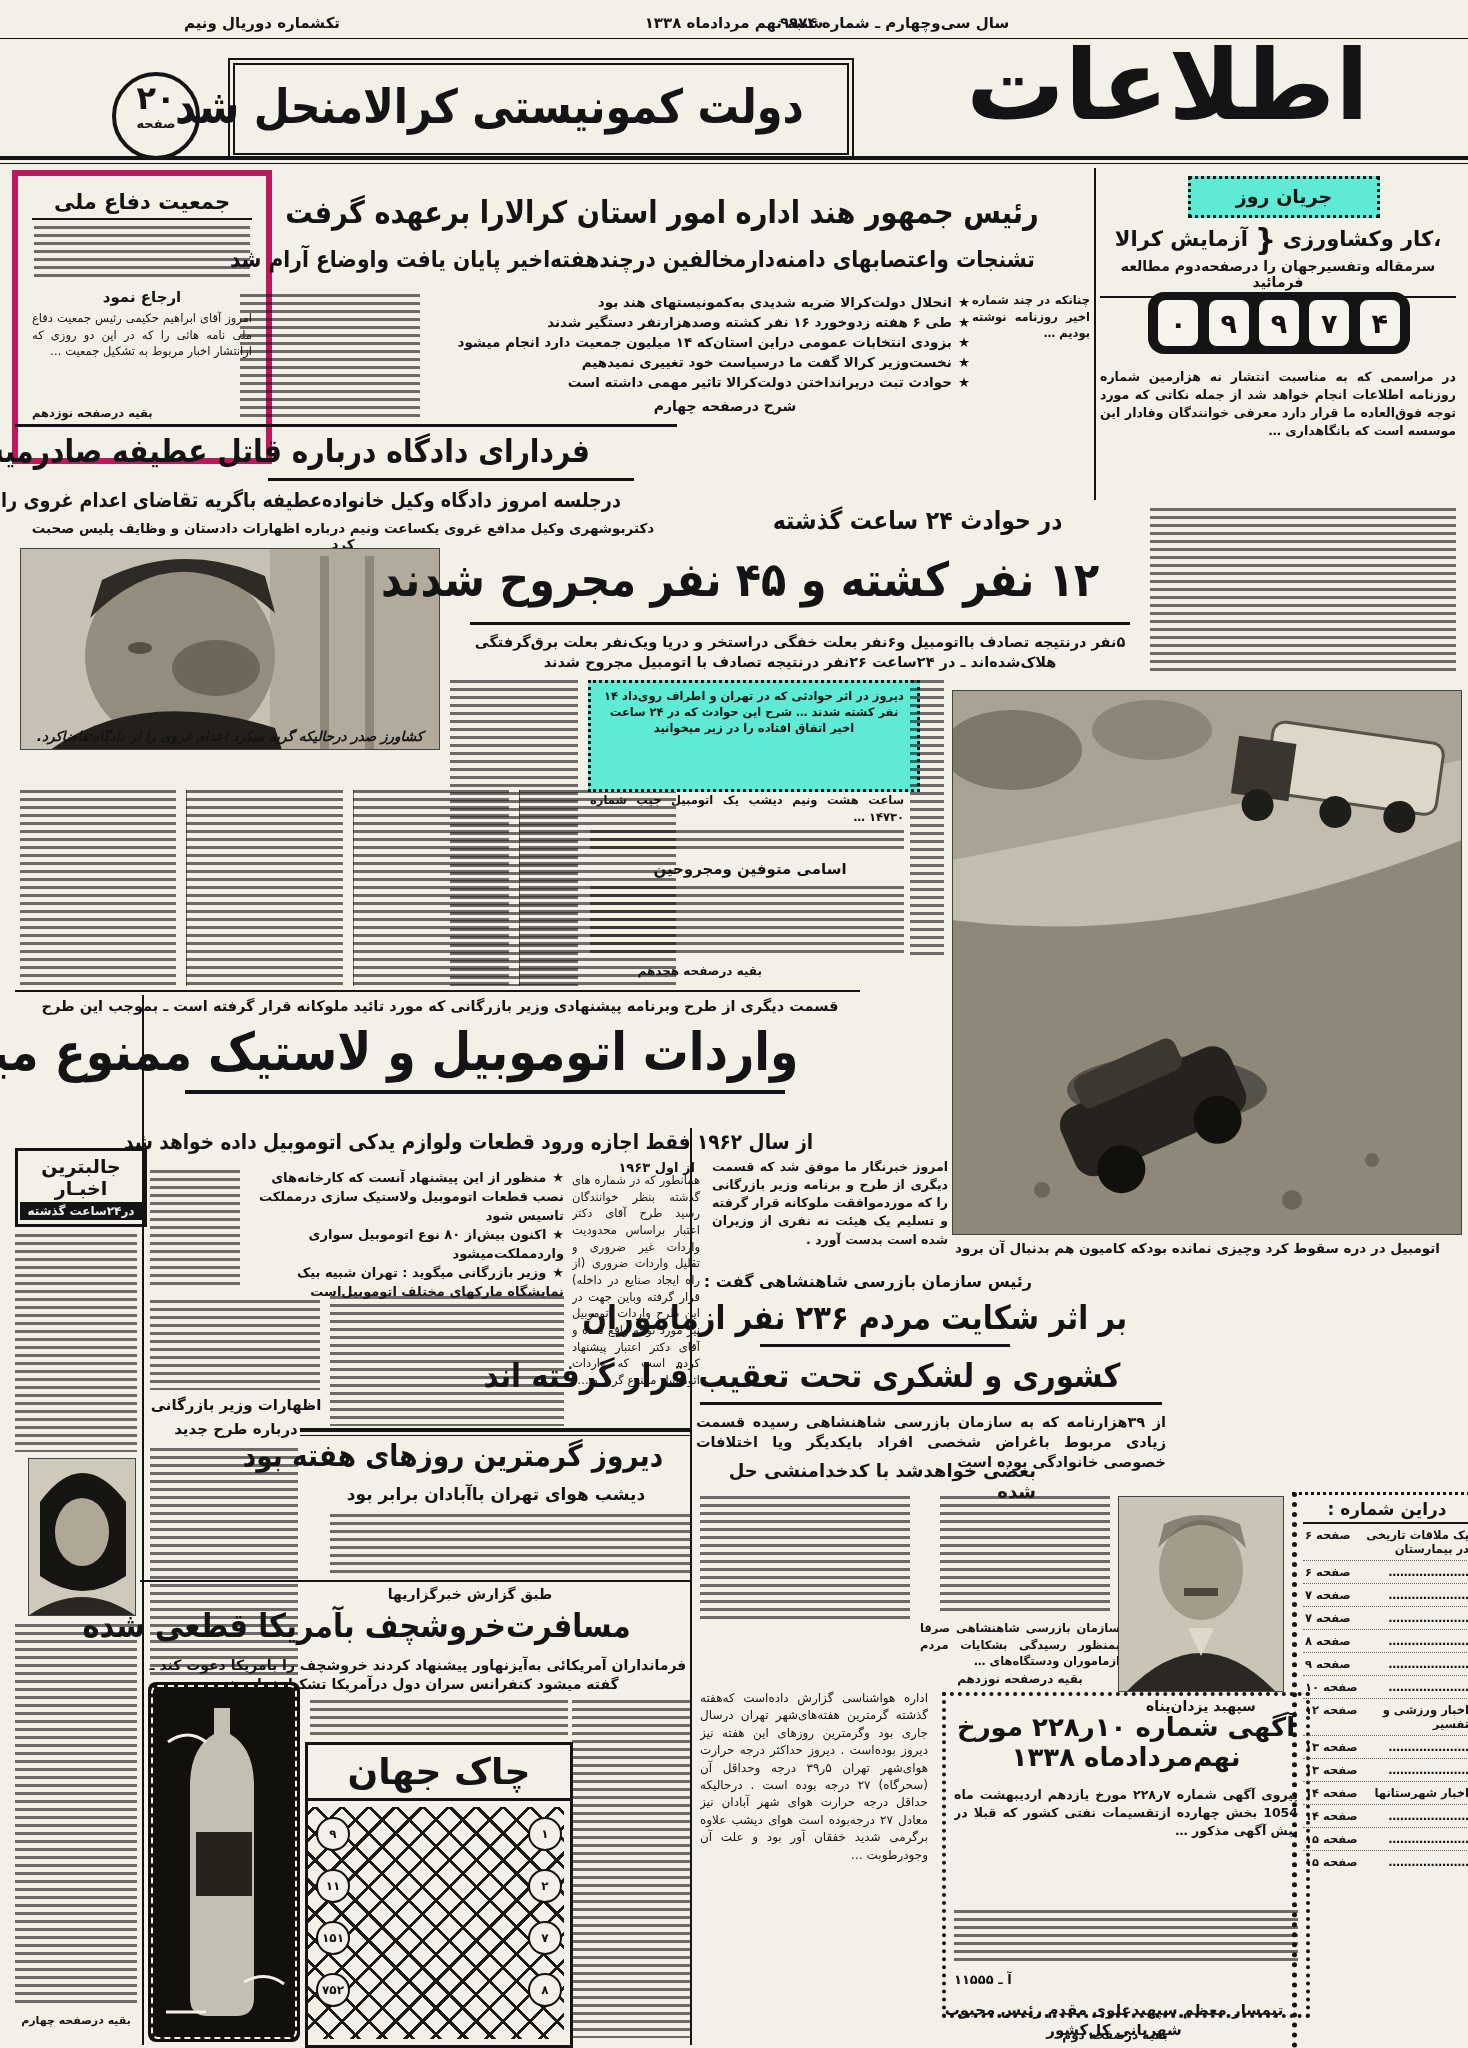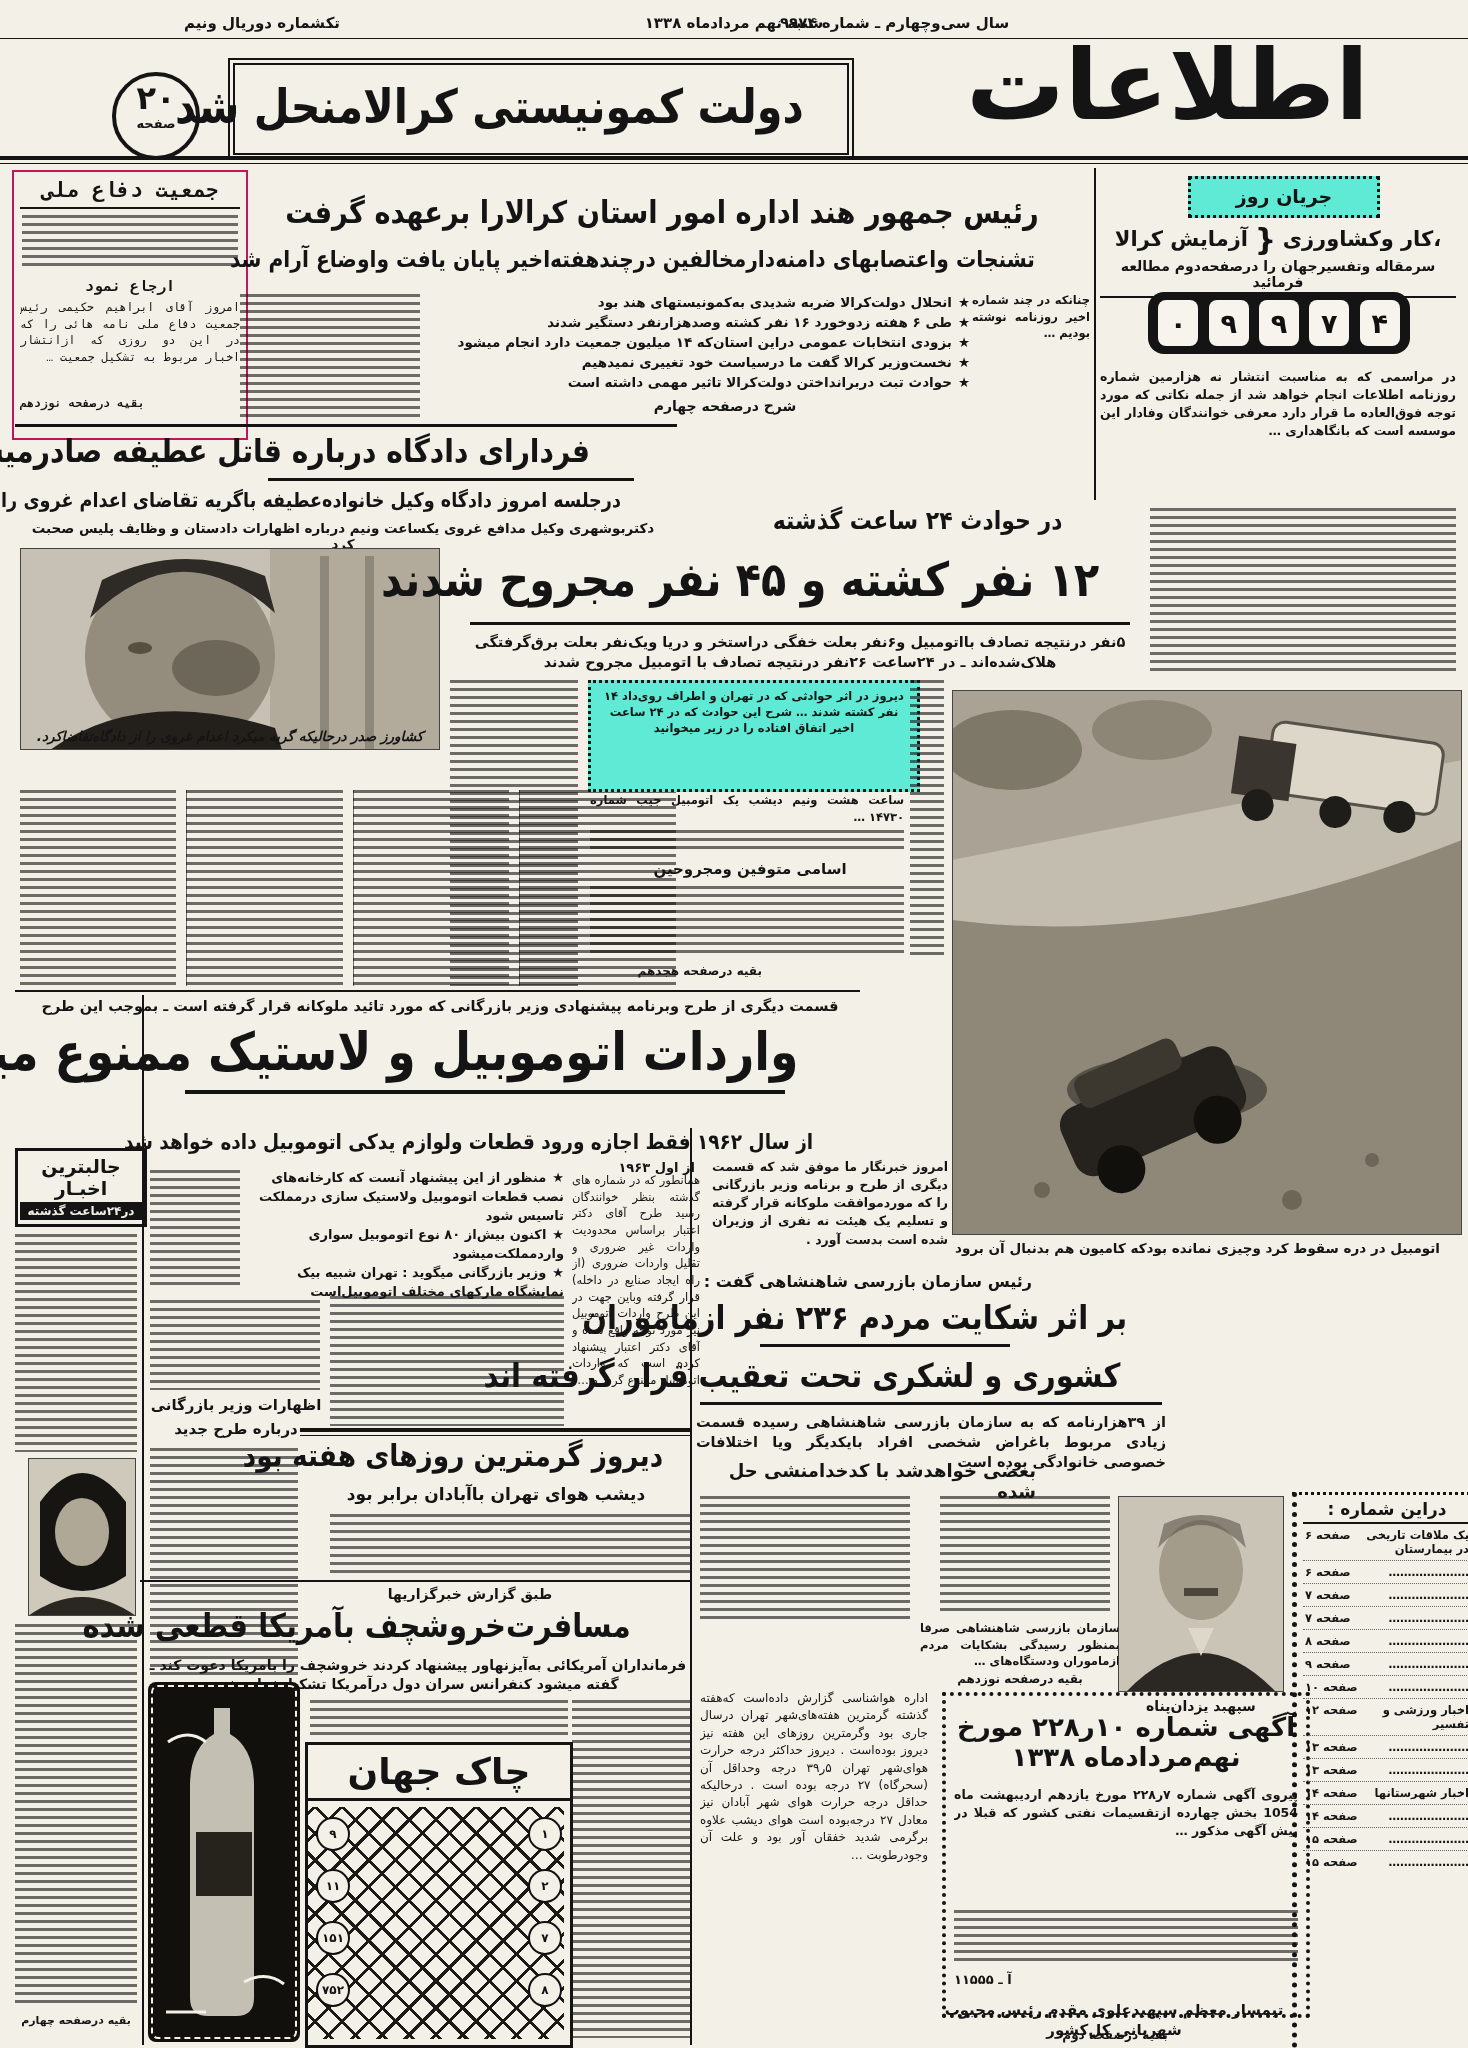--- a/index.html
+++ b/index.html
@@ -43,21 +43,21 @@
     <span class="b sq" style="font-size:47px;line-height:84px;">دولت کمونیستی کرالامنحل شد</span>
   </div>
 
   <div class="abs c" style="left:112px;top:72px;width:80px;height:80px;border:4px solid #141414;border-radius:50%;">
     <div class="b" style="font-size:32px;line-height:44px;">۲۰</div>
     <div class="b" style="font-size:13px;margin-top:-4px;">صفحه</div>
   </div>
 
   <div class="abs hr2" style="left:0;top:156px;width:1468px;"></div>
 
-  <div class="abs" style="left:12px;top:170px;width:220px;height:254px;border:2px solid #be185d;padding:6px;font-family:Liberation Mono, monospace;">
+  <div class="abs" style="left:12px;top:170px;width:220px;height:254px;border:6px solid #be185d;padding:14px;">
     <div class="b c" style="font-size:21px;border-bottom:2px solid #141414;padding-bottom:4px;">جمعیت دفاع ملی</div>
     <div class="st" style="height:56px;margin:6px 2px;"></div>
     <div class="b c" style="font-size:15px;">ارجاع نمود</div>
     <div class="smalltxt" style="height:96px;margin-top:4px;">امروز آقای ابراهیم حکیمی رئیس جمعیت دفاع ملی نامه هائی را که در این دو روزی که ازانتشار اخبار مربوط به تشکیل جمعیت …</div>
     <div class="b" style="font-size:11.5px;text-align:left;">بقیه درصفحه نوزدهم</div>
   </div>
 
   <div class="abs c" style="left:240px;top:246px;width:850px;">
     <span class="b sq" style="font-size:23px;">تشنجات واعتصابهای دامنه‌دارمخالفین درچندهفته‌اخیر پایان یافت واوضاع آرام شد</span>
   </div>

